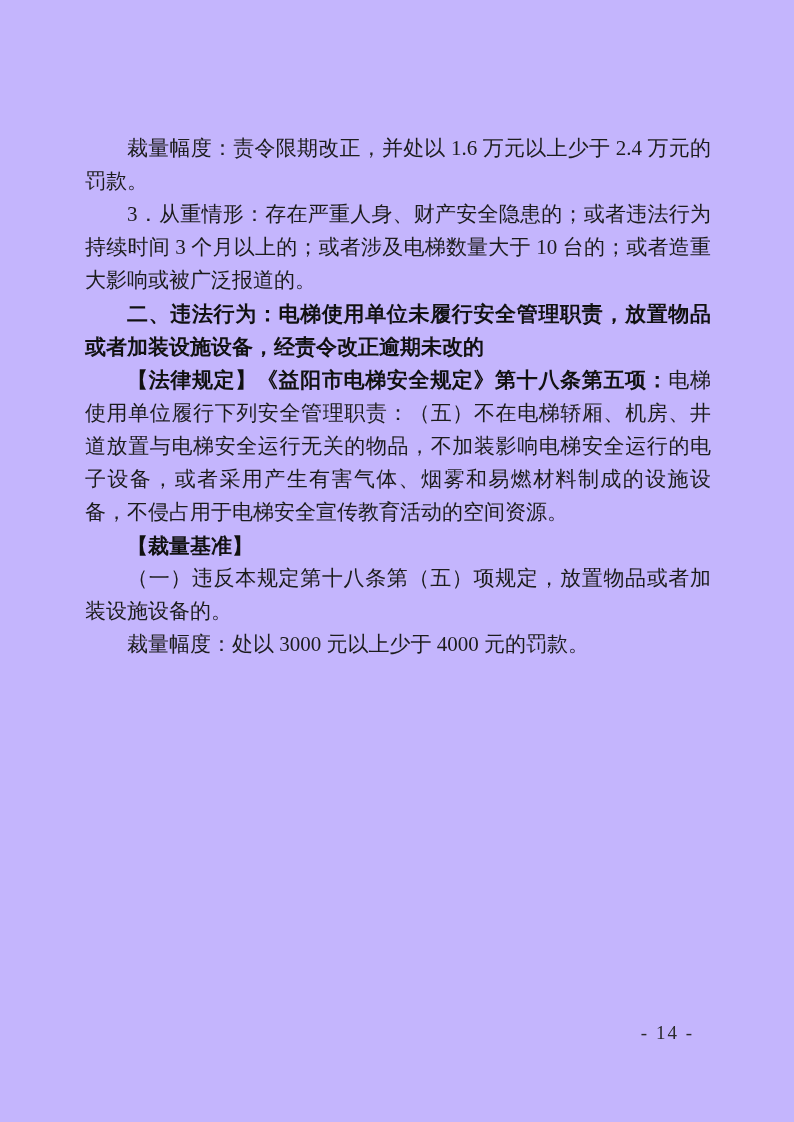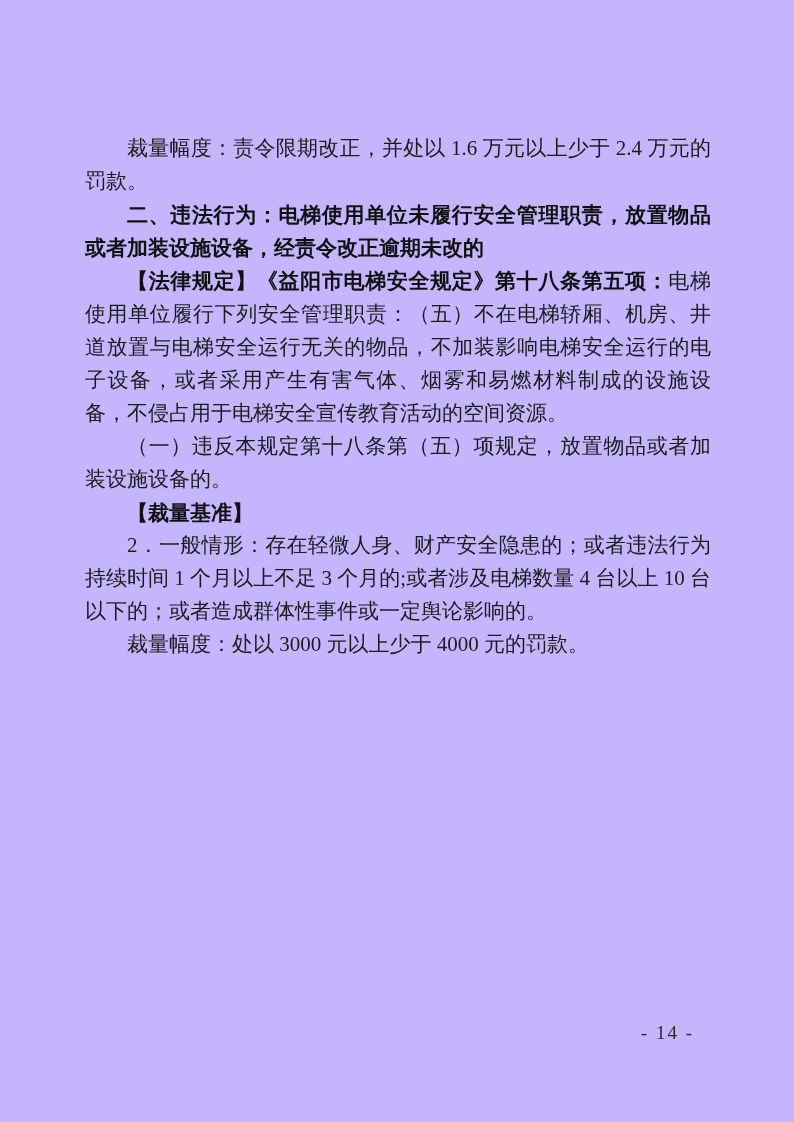--- a/index.html
+++ b/index.html
@@ -56,21 +56,21 @@
     color: #2a2a2a;
     letter-spacing: 2px;
   }
 </style>
 </head>
 <body>
 
 <div class="page">
   <div class="doc-body">
       <p class="para">裁量幅度：责令限期改正，并处以 1.6 万元以上少于 2.4 万元的罚款。</p>
+      <p class="para">3．从重情形：存在严重人身、财产安全隐患的；或者违法行为持续时间 3 个月以上的；或者涉及电梯数量大于 10 台的；或者造重大影响或被广泛报道的。</p>
       <p class="para heading">二、违法行为：电梯使用单位未履行安全管理职责，放置物品或者加装设施设备，经责令改正逾期未改的</p>
       <p class="para"><b class="clause-label">【法律规定】《益阳市电梯安全规定》第十八条第五项：</b>电梯使用单位履行下列安全管理职责：（五）不在电梯轿厢、机房、井道放置与电梯安全运行无关的物品，不加装影响电梯安全运行的电子设备，或者采用产生有害气体、烟雾和易燃材料制成的设施设备，不侵占用于电梯安全宣传教育活动的空间资源。</p>
+      <p class="para heading">【裁量基准】</p>
       <p class="para">（一）违反本规定第十八条第（五）项规定，放置物品或者加装设施设备的。</p>
-      <p class="para heading">【裁量基准】</p>
-      <p class="para">2．一般情形：存在轻微人身、财产安全隐患的；或者违法行为持续时间 1 个月以上不足 3 个月的;或者涉及电梯数量 4 台以上 10 台以下的；或者造成群体性事件或一定舆论影响的。</p>
       <p class="para">裁量幅度：处以 3000 元以上少于 4000 元的罚款。</p>
     </div>
   <div class="page-number">- 14 -</div>
 </div>
 
 </body></html>

